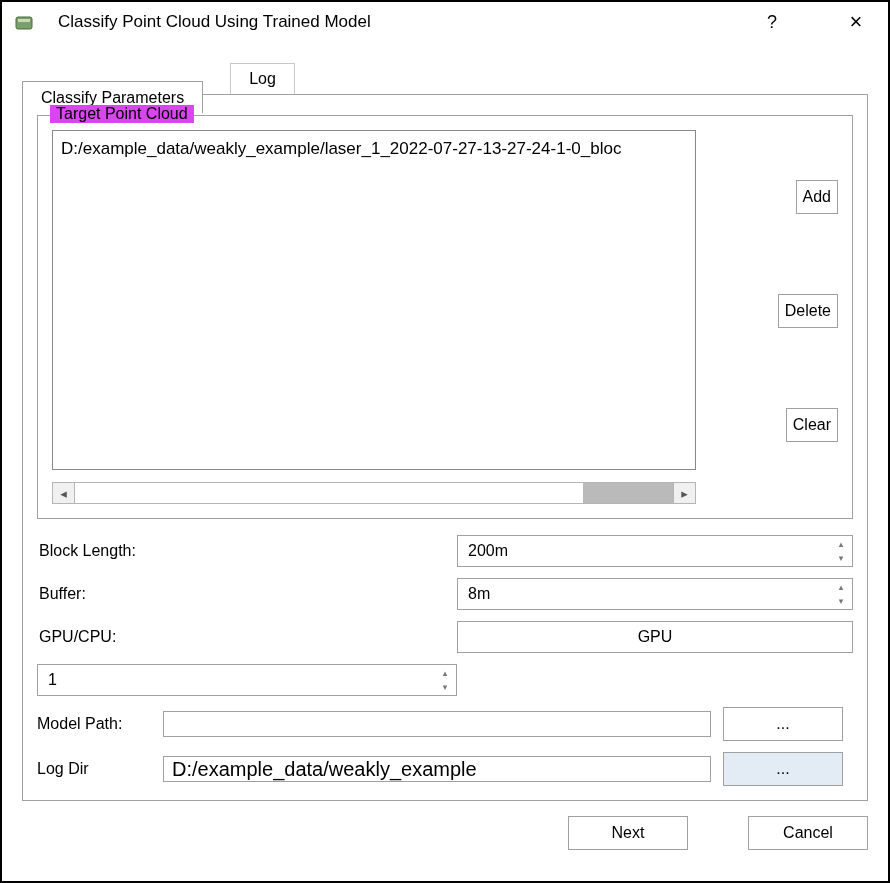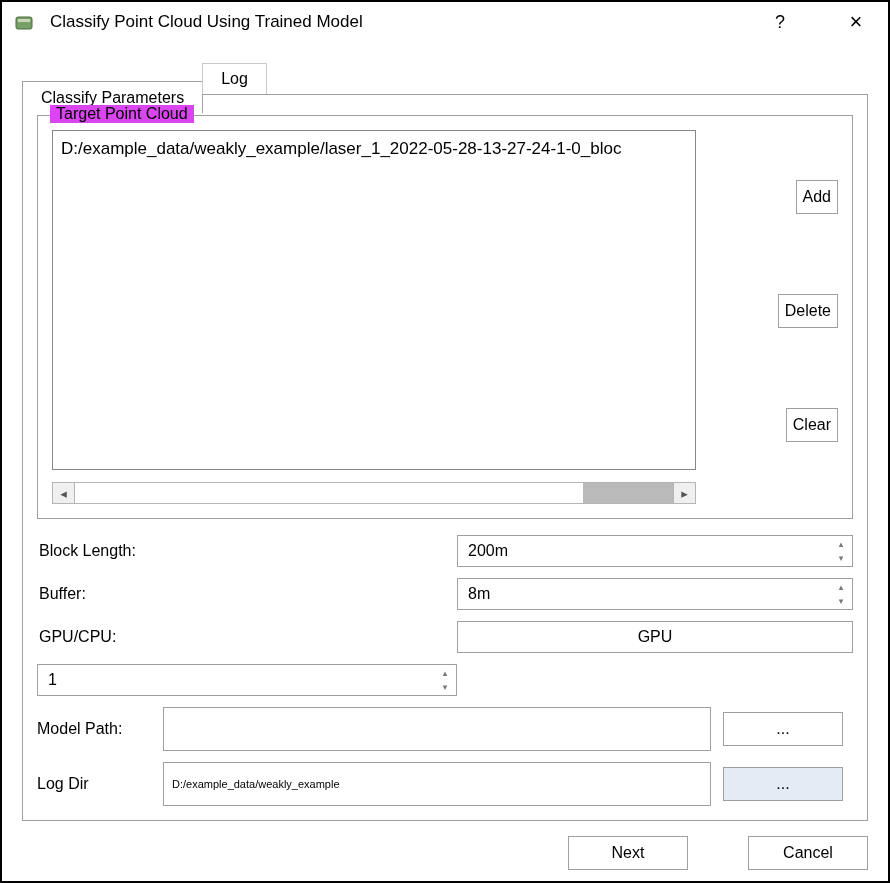--- a/index.html
+++ b/index.html
@@ -12,21 +12,21 @@
       width: 890px;
       height: 883px;
       border: 2px solid #000;
       position: relative;
     }
     .titlebar {
       display: flex;
       align-items: center;
       height: 40px;
       padding: 0 12px;
-      gap: 16px;
+      gap: 24px;
     }
     .titlebar .app-icon {
       width: 20px; height: 20px;
       display: flex; align-items: center; justify-content: center;
     }
     .titlebar .title { flex: 1; font-size: 17px; }
     .titlebar .btn-help, .titlebar .btn-close {
       width: 40px; text-align: center; font-size: 18px; cursor: pointer;
     }
     .titlebar .btn-close { font-size: 22px; font-weight: 300; margin-left: 20px; }
@@ -40,21 +40,21 @@
       padding: 7px 18px 6px 18px;
       border: 1px solid #a0a0a0;
       border-bottom: none;
       background: #fff;
       margin-right: -1px;
       cursor: pointer;
       font-size: 16px;
       position: relative;
       top: 19px;
     }
-    .tab.inactive { border-color: #c8c8c8; top: 0; padding-top:6px;}
+    .tab.inactive { border-color: #c8c8c8; top: 0; padding-top:6px;margin-left:28px;}
     .panel {
       margin: 0 20px 15px 20px;
       border: 1px solid #a0a0a0;
       padding: 12px 14px 14px 14px;
     }
 
     .fieldset {
       border: 1px solid #a0a0a0;
       padding: 14px 14px 14px 14px;
       position: relative;
@@ -153,24 +153,24 @@
 
     .path-row {
       display: grid;
       grid-template-columns: 114px 1fr 130px;
       gap: 12px;
       align-items: center;
       margin-top: 11px;
       font-size: 16px;
     }
     .path-input {
-      height: 44px;
+      height: 26px;
       border: 1px solid #a0a0a0;
       padding: 0 8px;
-      font-size: 11px;
+      font-size: 20px;
       font-family: inherit;
       outline: none;
     }
 
     .footer {
       display:flex;
       justify-content:flex-end;
       gap: 12px;
       margin: 12px 20px 0 20px;
     }
@@ -196,21 +196,21 @@
   <div class="tab inactive">Log</div>
 </div>
 
 <div class="panel">
 
   <div class="fieldset">
     <div class="fieldset-legend">Target Point Cloud</div>
     <div class="target-row">
       <div class="listbox-wrap">
         <div class="listbox">
-          <div>D:/example_data/weakly_example/laser_1_2022-05-28-13-27-24-1-0_bloc</div>
+          <div>D:/example_data/weakly_example/laser_1_2022-07-27-13-27-24-1-0_bloc</div>
         </div>
         <div class="hscroll">
           <div class="arrow">◂</div>
           <div class="track">
             <div class="thumb"></div>
           </div>
           <div class="arrow right">▸</div>
         </div>
       </div>
       <div class="side-buttons">

